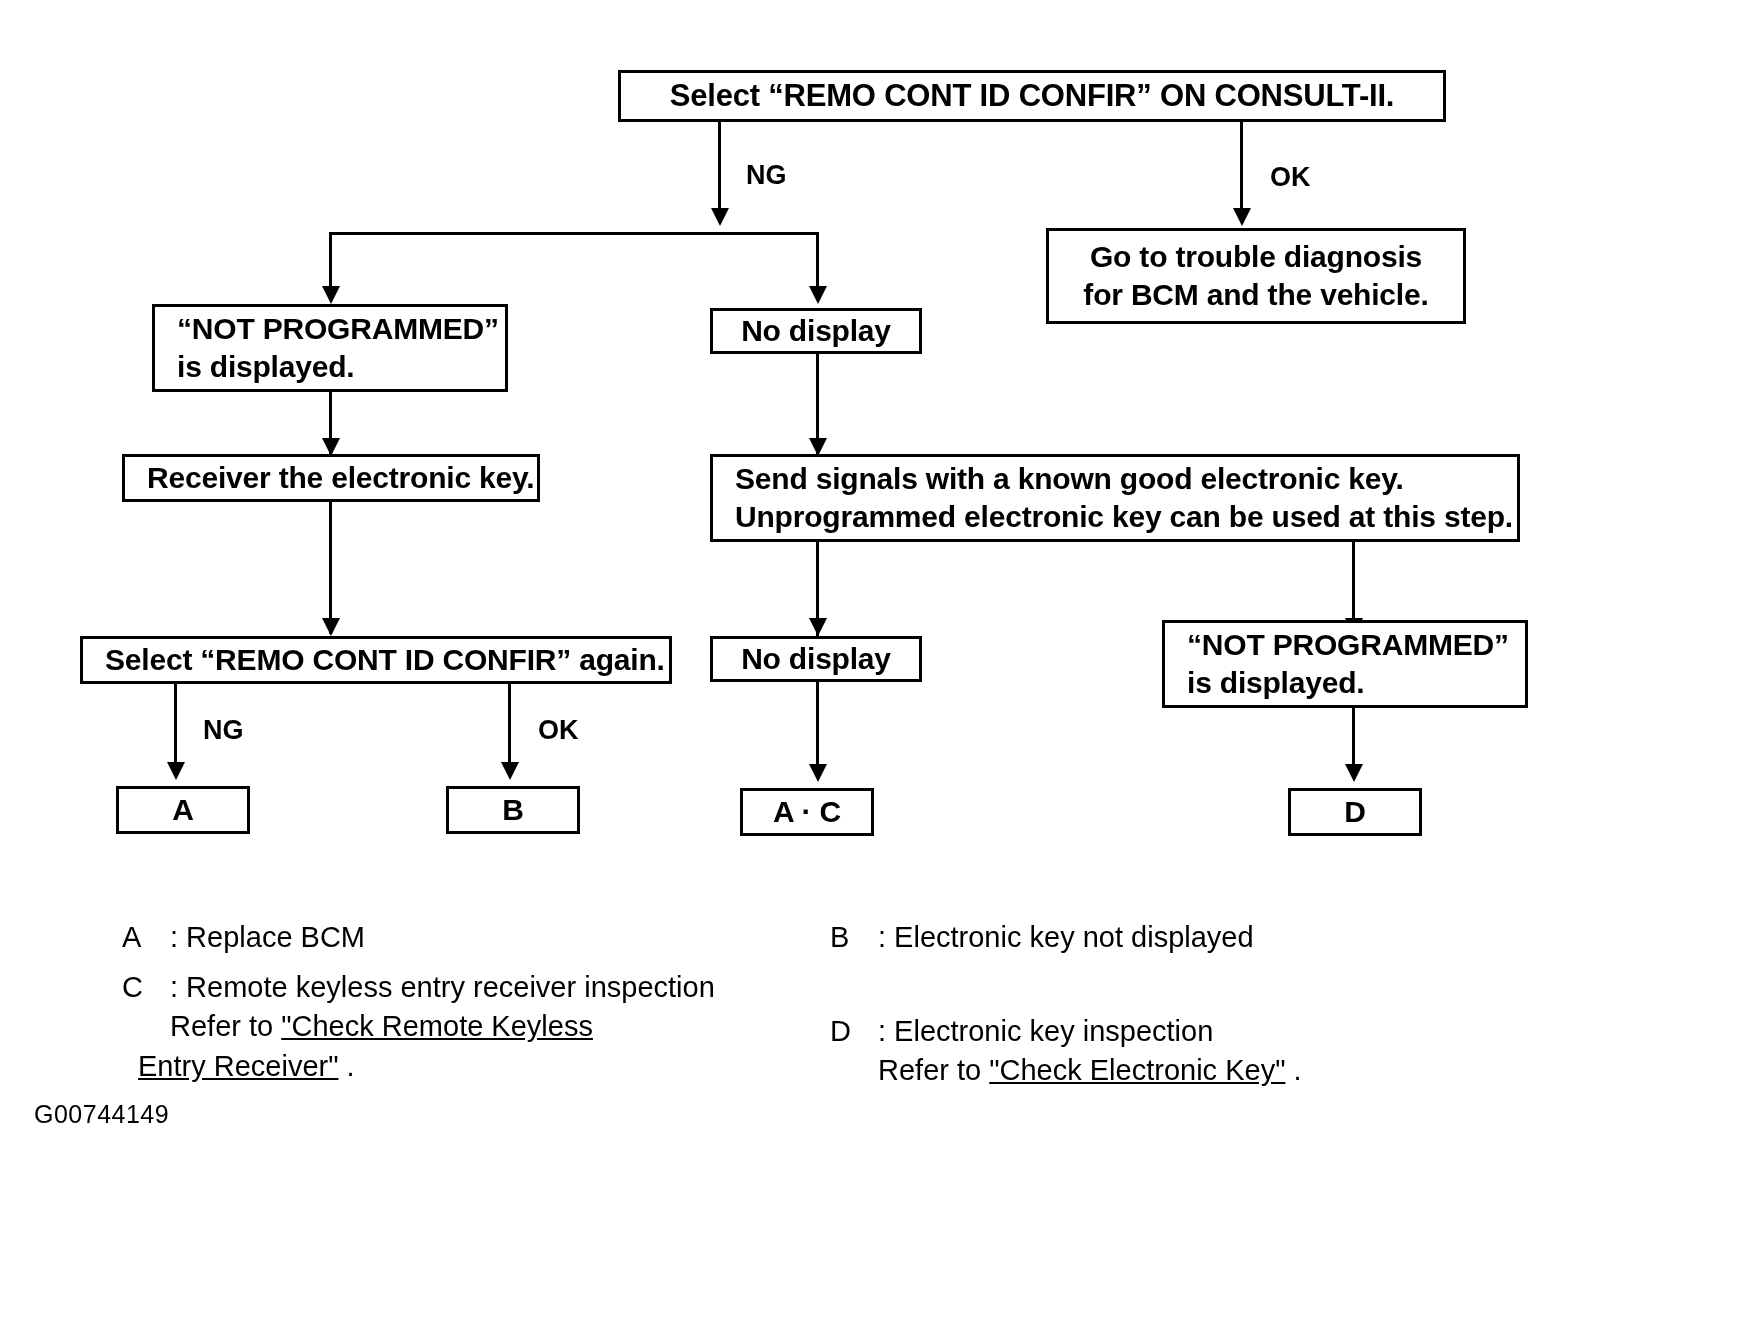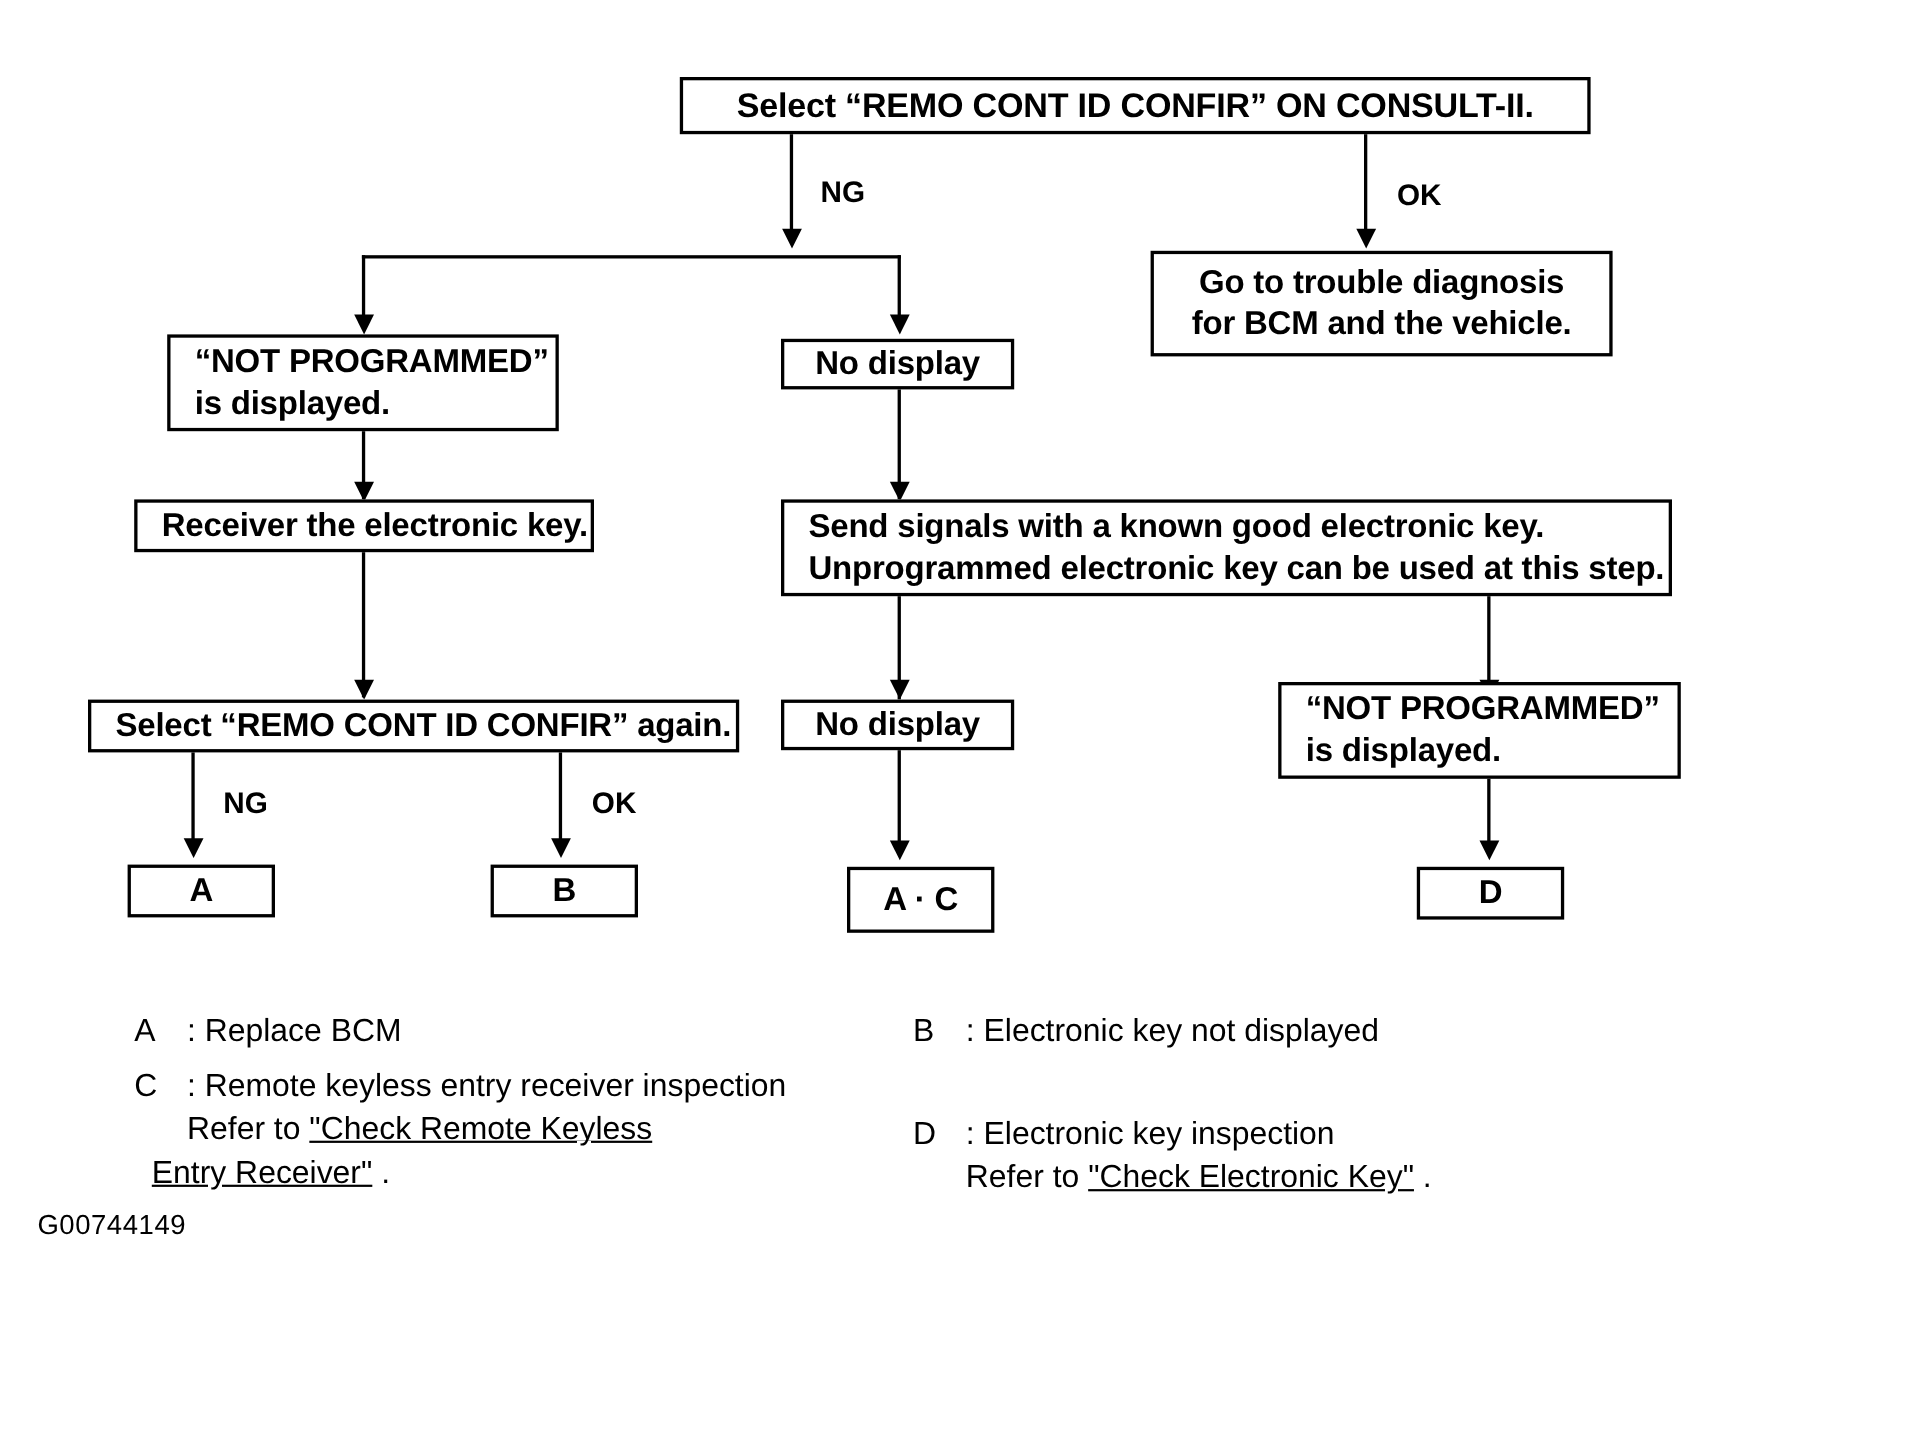--- a/index.html
+++ b/index.html
@@ -180,21 +180,21 @@
   <div class="arrowhead" style="left:1345px; top:764px;"></div>
 
   <div class="box center" style="left:116px; top:786px; width:134px; height:48px; font-size:30px;">
     <span class="ln">A</span>
   </div>
 
   <div class="box center" style="left:446px; top:786px; width:134px; height:48px; font-size:30px;">
     <span class="ln">B</span>
   </div>
 
-  <div class="box center" style="left:770px; top:788px; width:134px; height:60px; font-size:30px;">
+  <div class="box center" style="left:740px; top:788px; width:134px; height:48px; font-size:30px;">
     <span class="ln">A · C</span>
   </div>
 
   <div class="box center" style="left:1288px; top:788px; width:134px; height:48px; font-size:30px;">
     <span class="ln">D</span>
   </div>
 
   <div class="legend-item" style="left:122px; top:918px;">
     <span class="key">A</span><span>: Replace BCM</span>
   </div>

